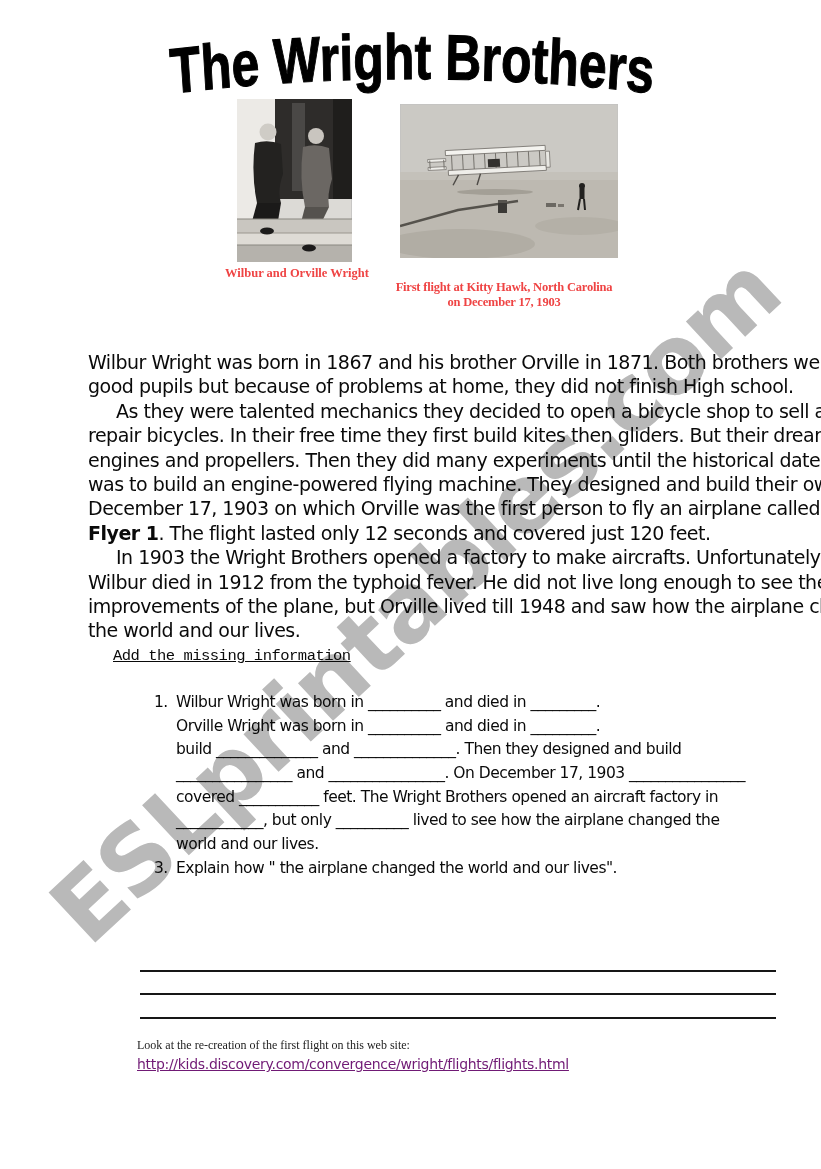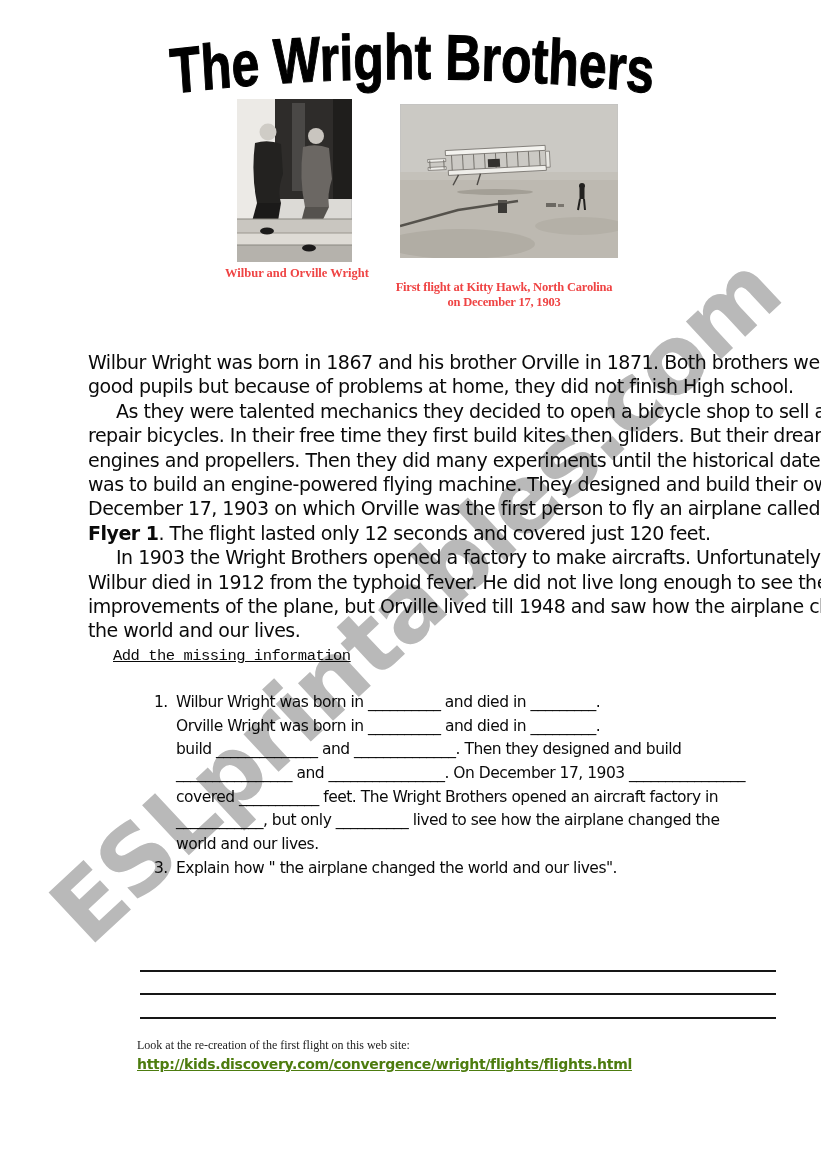--- a/index.html
+++ b/index.html
@@ -33,22 +33,22 @@
                     letter-spacing:-0.5px;text-decoration:underline;font-family:Liberation Mono, monospace;}
   .exercise-list{position:absolute;left:118px;top:691px;font-size:15.5px;
                  letter-spacing:-0.5px;line-height:23.7px;white-space:nowrap;margin-left:36px;}
   .ex-row{height:23.7px;}
   .ex-num{display:inline-block;width:22px;}
   .answer-lines{position:absolute;left:140px;top:948px;width:636px;}
   .ans-line{height:21.5px;border-bottom:2px solid #161616;}
   
   .footer{position:absolute;left:137px;top:1038px;}
   .footer-note{font-family:"Liberation Serif",serif;font-size:12px;color:#1c1c1c;}
-  .footer-link{display:inline-block;margin-top:3px;font-size:14px;font-weight:bold;
-               letter-spacing:-0.3px;color:#4d7c0f;text-decoration:underline;}
+  .footer-link{display:inline-block;margin-top:3px;font-size:14px;font-weight:normal;
+               letter-spacing:-0.3px;color:#701a75;text-decoration:underline;}
 </style>
 </head>
 <body>
 
 <div class="page">
 
   <div class="watermark">ESLprintables.com</div>
 
   <svg class="title-svg" width="690" height="120" viewBox="0 0 690 120">
     <g transform="scale(0.78 1)">

